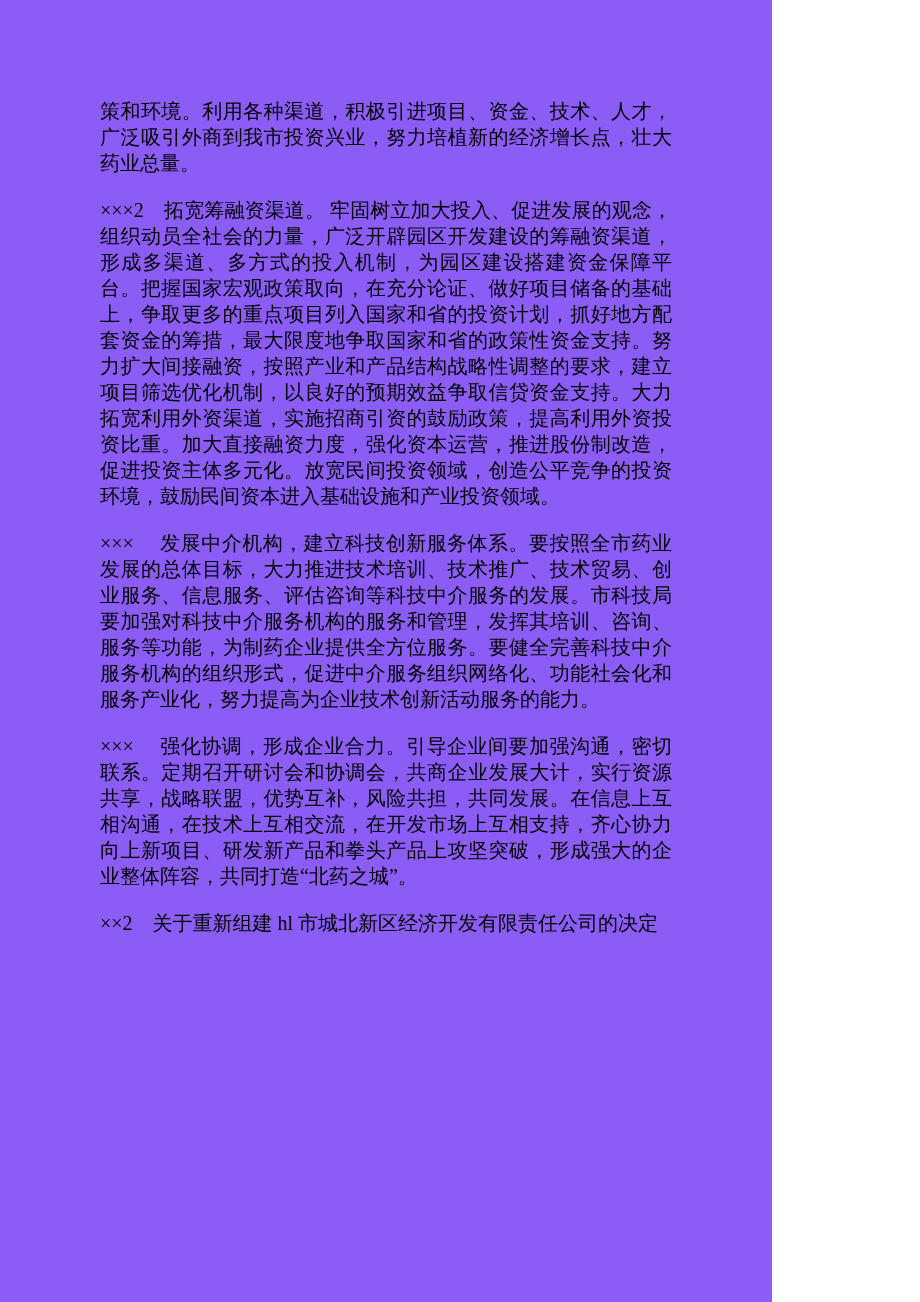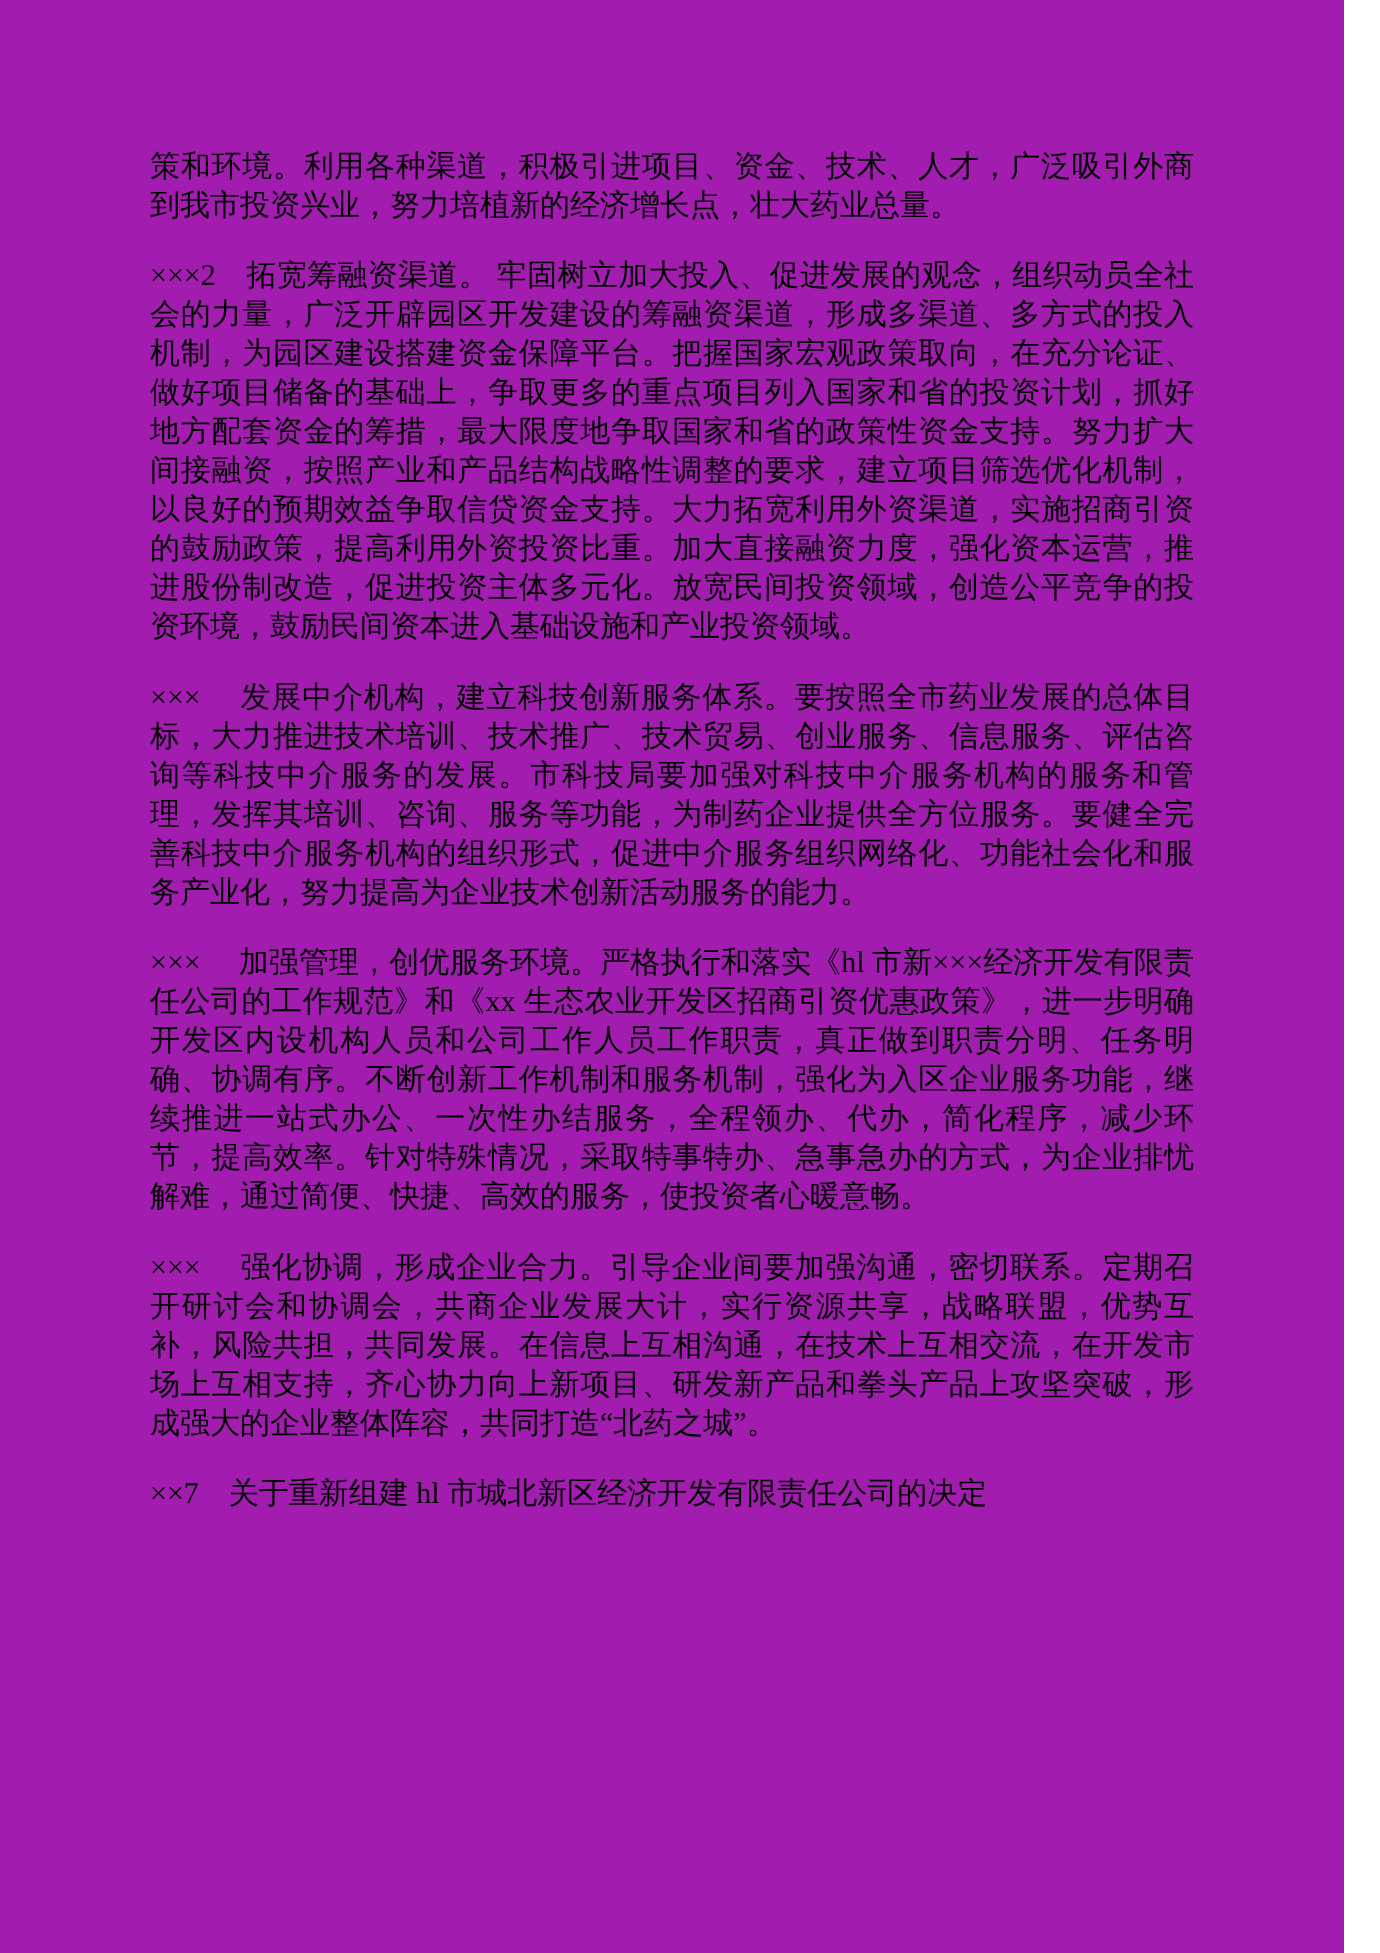--- a/index.html
+++ b/index.html
@@ -1,24 +1,24 @@
 <!DOCTYPE html>
 <html><head>
 <meta charset="utf-8">
 <style>
   html, body {
     margin: 0;
     padding: 0;
     background: #ffffff;
   }
   .page {
-    width: 896px;
+    width: 772px;
     height: 1302px;
     box-sizing: border-box;
-    background: #a21caf;
+    background: #8b5cf6;
     padding: 98px 100px 0 100px;
     overflow: hidden;
     font-family: "Liberation Serif", "DejaVu Serif", serif;
     font-size: 20px;
     line-height: 26px;
     color: #000000;
   }
   .para {
     margin: 0 0 21px 0;
     text-align: justify;
@@ -29,16 +29,15 @@
     margin-bottom: 0;
   }
 </style>
 </head>
 <body>
 
 <div class="page">
   <p class="para">策和环境。利用各种渠道，积极引进项目、资金、技术、人才，广泛吸引外商到我市投资兴业，努力培植新的经济增长点，壮大药业总量。</p>
   <p class="para">×××2　拓宽筹融资渠道。 牢固树立加大投入、促进发展的观念，组织动员全社会的力量，广泛开辟园区开发建设的筹融资渠道，形成多渠道、多方式的投入机制，为园区建设搭建资金保障平台。把握国家宏观政策取向，在充分论证、做好项目储备的基础上，争取更多的重点项目列入国家和省的投资计划，抓好地方配套资金的筹措，最大限度地争取国家和省的政策性资金支持。努力扩大间接融资，按照产业和产品结构战略性调整的要求，建立项目筛选优化机制，以良好的预期效益争取信贷资金支持。大力拓宽利用外资渠道，实施招商引资的鼓励政策，提高利用外资投资比重。加大直接融资力度，强化资本运营，推进股份制改造，促进投资主体多元化。放宽民间投资领域，创造公平竞争的投资环境，鼓励民间资本进入基础设施和产业投资领域。</p>
   <p class="para">×××　 发展中介机构，建立科技创新服务体系。要按照全市药业发展的总体目标，大力推进技术培训、技术推广、技术贸易、创业服务、信息服务、评估咨询等科技中介服务的发展。市科技局要加强对科技中介服务机构的服务和管理，发挥其培训、咨询、服务等功能，为制药企业提供全方位服务。要健全完善科技中介服务机构的组织形式，促进中介服务组织网络化、功能社会化和服务产业化，努力提高为企业技术创新活动服务的能力。</p>
-  <p class="para">×××　 加强管理，创优服务环境。严格执行和落实《hl 市新×××经济开发有限责任公司的工作规范》和《xx 生态农业开发区招商引资优惠政策》，进一步明确开发区内设机构人员和公司工作人员工作职责，真正做到职责分明、任务明确、协调有序。不断创新工作机制和服务机制，强化为入区企业服务功能，继续推进一站式办公、一次性办结服务，全程领办、代办，简化程序，减少环节，提高效率。针对特殊情况，采取特事特办、急事急办的方式，为企业排忧解难，通过简便、快捷、高效的服务，使投资者心暖意畅。</p>
   <p class="para">×××　 强化协调，形成企业合力。引导企业间要加强沟通，密切联系。定期召开研讨会和协调会，共商企业发展大计，实行资源共享，战略联盟，优势互补，风险共担，共同发展。在信息上互相沟通，在技术上互相交流，在开发市场上互相支持，齐心协力向上新项目、研发新产品和拳头产品上攻坚突破，形成强大的企业整体阵容，共同打造“北药之城”。</p>
-  <p class="para">××7　关于重新组建 hl 市城北新区经济开发有限责任公司的决定</p>
+  <p class="para">××2　关于重新组建 hl 市城北新区经济开发有限责任公司的决定</p>
 </div>
 
 </body></html>

